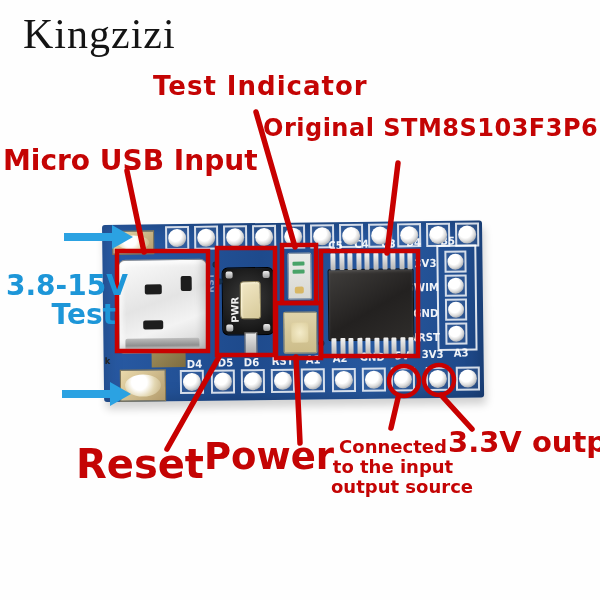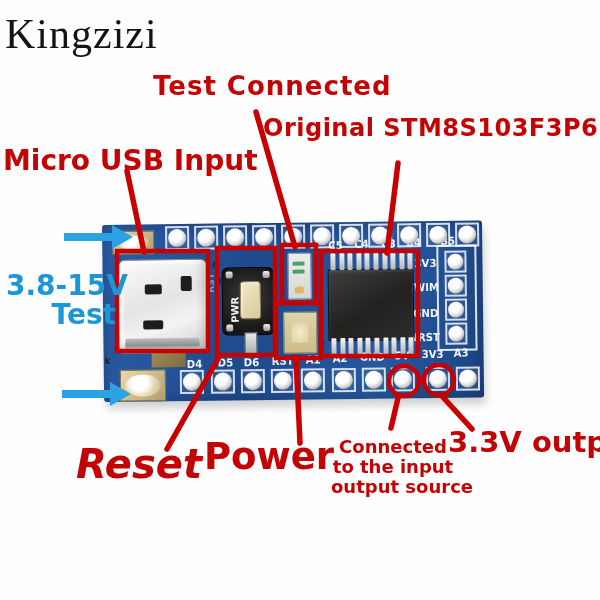--- a/index.html
+++ b/index.html
@@ -60,21 +60,21 @@
   .ic{left:225px;top:47px;width:84px;height:70px;border-radius:2px;
        background:linear-gradient(150deg,#403e3c,#232120 55%,#2f2d2b);border:1px solid #111;
        box-shadow:inset 0 2px 3px rgba(255,255,255,0.12);}
   
   svg.overlay{position:absolute;left:0;top:0;z-index:6;pointer-events:none;}
   .label{position:absolute;z-index:7;}
 </style>
 </head>
 <body>
 
-<div class="abs brand label" style="left:5px;top:10px;">Kingzizi</div>
+<div class="abs brand label" style="left:23px;top:10px;">Kingzizi</div>
 
 <div class="abs board">
 
   <span class="pad-gold" style="left:10px;top:6px;width:42px;height:24px;"></span>
   <span class="pad-gold" style="left:16px;top:145px;width:46px;height:32px;"></span>
 
   <span class="silk" style="left:226px;top:17px;">C5</span>
   <span class="silk" style="left:252px;top:16px;">C4</span>
   <span class="silk" style="left:279px;top:16px;">C3</span>
   <span class="silk" style="left:304px;top:15px;">B4</span>
@@ -203,27 +203,27 @@
       <rect x="64" y="233" width="50" height="8"></rect>
       <polygon points="112,225 133,237 112,249"></polygon>
     </g>
     <g>
       <rect x="62" y="390" width="50" height="8"></rect>
       <polygon points="110,382 131,394 110,406"></polygon>
     </g>
   </g>
 </svg>
 
-<div class="abs red label" style="left:153px;top:73px;font-size:26px;letter-spacing:1px;">Test Connected</div>
+<div class="abs red label" style="left:153px;top:73px;font-size:26px;letter-spacing:1px;">Test Indicator</div>
 <div class="abs red label" style="left:263px;top:116px;font-size:24px;letter-spacing:0.5px;">Original STM8S103F3P6</div>
 <div class="abs red label" style="left:3px;top:135px;font-size:28px;margin-top:12px;">Micro USB Input</div>
 <div class="abs blue label" style="left:6px;top:271px;width:110px;text-align:right;font-size:28px;">
   <div>3.8-15V</div>
   <div>Test</div>
 </div>
-<div class="abs red label" style="left:76px;top:444px;font-size:40px;font-style:italic;">Reset</div>
+<div class="abs red label" style="left:76px;top:444px;font-size:40px;">Reset</div>
 <div class="abs red label" style="left:204px;top:438px;font-size:37px;">Power</div>
 <div class="abs red label" style="left:331px;top:437px;width:124px;text-align:center;font-size:18px;line-height:1.12;">
   <div>Connected</div>
   <div>to the input</div>
   <div>output source</div>
 </div>
 <div class="abs red label" style="left:448px;top:428px;font-size:29px;">3.3V output</div>
 
 </body></html>

